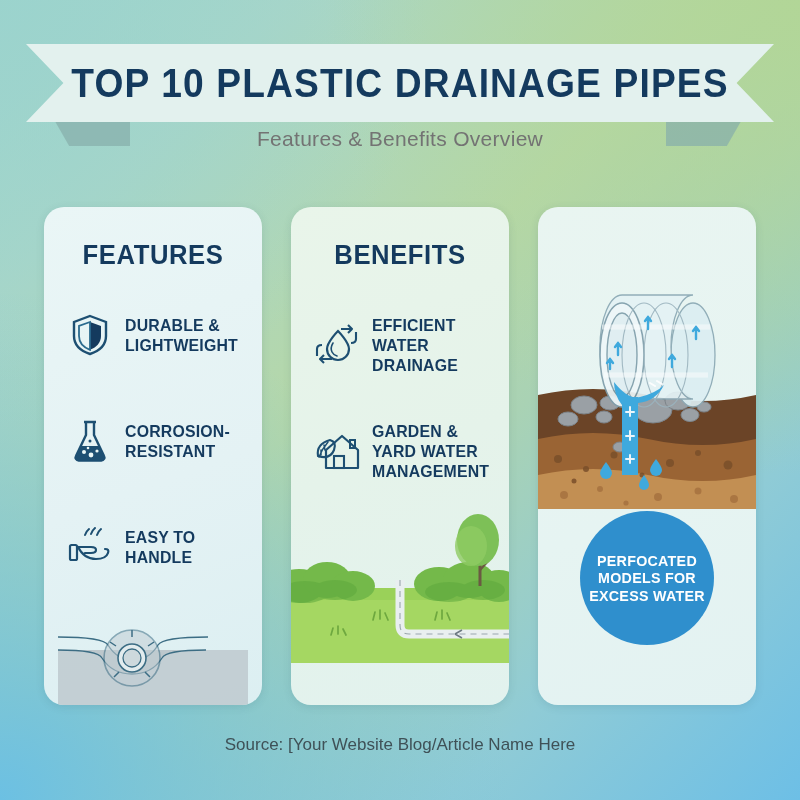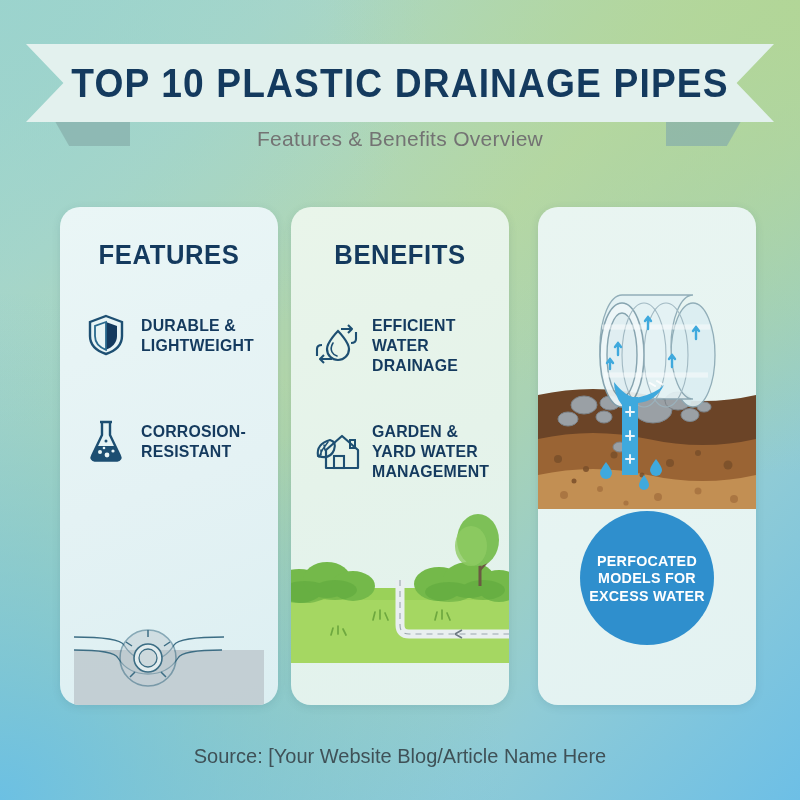--- a/index.html
+++ b/index.html
@@ -41,21 +41,21 @@
     position:absolute; left:0; top:127px; width:800px; text-align:center;
     font-size:21px; color:#737373; letter-spacing:.3px;
   }
 
   
   .cards { position:absolute; left:0; top:207px; width:800px; height:498px; }
   .card {
     position:absolute; top:0; width:218px; height:498px; border-radius:20px;
     overflow:hidden; box-shadow:0 2px 9px rgba(40,80,90,.13);
   }
-  #card1 { left:60px; background:linear-gradient(160deg,#eaf6f6 0%, #e4f2f4 55%, #dceff2 100%); }
+  #card1 { left:44px; background:linear-gradient(160deg,#eaf6f6 0%, #e4f2f4 55%, #dceff2 100%); }
   #card2 { left:291px; background:linear-gradient(160deg,#e9f5ea 0%, #e5f3ea 50%, #e2f2ee 100%); }
   #card3 { left:538px; background:linear-gradient(160deg,#e9f5f1 0%, #e6f4f2 60%, #e3f2f2 100%); }
 
   .col-title {
     margin-top:33px; text-align:center; color:#143a5e; font-weight:bold;
     font-size:27px; letter-spacing:.6px;
     font-family:"Liberation Sans Narrow","Liberation Sans",sans-serif;
     transform:scaleX(.95);
   }
 
@@ -71,21 +71,21 @@
     position:absolute; left:42px; top:304px; width:134px; height:134px; border-radius:50%;
     background:#2f8fcd; display:flex; align-items:center; justify-content:center; text-align:center;
   }
   .badge span {
     color:#fff; font-weight:bold; font-size:15px; line-height:1.16; letter-spacing:.3px;
     font-family:"Liberation Sans Narrow","Liberation Sans",sans-serif; transform:scaleX(.95);
   }
 
   .footer {
     position:absolute; left:0; top:735px; width:800px; text-align:center;
-    font-size:20px; color:#3f5157;margin-top:10px;
+    font-size:17px; color:#3f5157;
   }
   .scene { position:absolute; left:0; bottom:0; width:100%; }
 </style>
 </head>
 <body>
 
 <div class="bg-tint"></div>
 
 <div class="ribbon-wrap">
   <div class="ribbon-fold-l"></div>
@@ -119,20 +119,30 @@
       <div class="ic">
         <svg width="40" height="44" viewBox="0 0 40 44">
           <path d="M20 3 L36 9 V23 C36 32 29 38 20 41 C11 38 4 32 4 23 V9 Z" fill="none" stroke="#1d4f72" stroke-width="2.4"></path>
           <path d="M20 9 L31 13 V23 C31 30 26 34.5 20 36.8 Z" fill="#143a5e"></path>
           <path d="M20 9 L9 13 V23 C9 30 14 34.5 20 36.8 Z" fill="none" stroke="#2a6a8e" stroke-width="1.8"></path>
         </svg>
       </div>
       <div class="tx">DURABLE &amp; LIGHTWEIGHT</div>
     </div>
 
+    <div class="item" style="top:316px;">
+      <div class="ic">
+        <svg width="46" height="40" viewBox="0 0 46 40">
+          <path d="M18 8 q1.5-4 4-6 M24 7 q1.5-4 4-6 M30 8 q1.5-4 4-6" fill="none" stroke="#1d4f72" stroke-width="2" stroke-linecap="round"></path>
+          <rect x="3" y="18" width="7" height="15" rx="1.6" fill="none" stroke="#1d4f72" stroke-width="2.2"></rect>
+          <path d="M11 20 h13 q5 0 5 3 t-5 3 h-6 M11 20 q6 12 18 12 q10 0 12-6 q1.5-4-3-4" fill="none" stroke="#1d4f72" stroke-width="2.2" stroke-linecap="round" stroke-linejoin="round"></path>
+        </svg>
+      </div>
+      <div class="tx">EASY TO HANDLE</div>
+    </div>
 
     <svg class="scene" viewBox="0 0 218 110">
       <rect x="14" y="55" width="190" height="55" fill="#b9c4c9" opacity=".75"></rect>
       <path d="M14 55 q40 0 44 8 q10 16 30 16 q20 0 30-16 q4-8 44-8" fill="#b9c4c9" opacity=".75"></path>
       <path d="M14 42 q45 0 50 8 q9 15 25 15 q16 0 25-15 q5-8 50-8" fill="none" stroke="#3c6d84" stroke-width="1.4"></path>
       <path d="M14 55 q40 0 44 8 q10 16 30 16 q20 0 30-16 q4-8 44-8" fill="none" stroke="#3c6d84" stroke-width="1.4"></path>
       <circle cx="88" cy="63" r="28" fill="#c2ced3" opacity=".55" stroke="#3c6d84" stroke-width="1.6"></circle>
       <circle cx="88" cy="63" r="14" fill="#e2ecee" stroke="#3c6d84" stroke-width="1.6"></circle>
       <circle cx="88" cy="63" r="9" fill="#cdd9dd" stroke="#3c6d84" stroke-width="1.3"></circle>
       <path d="M88 35 v7 M66 47 l6 4 M110 47 l-6 4 M70 82 l5-5 M106 82 l-5-5" stroke="#3c6d84" stroke-width="1.5"></path>

